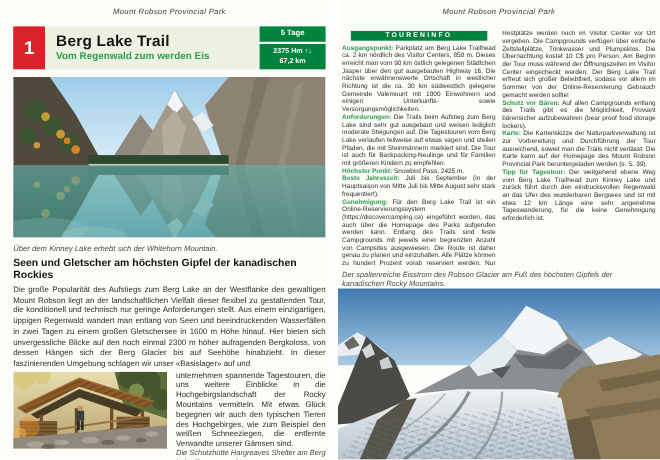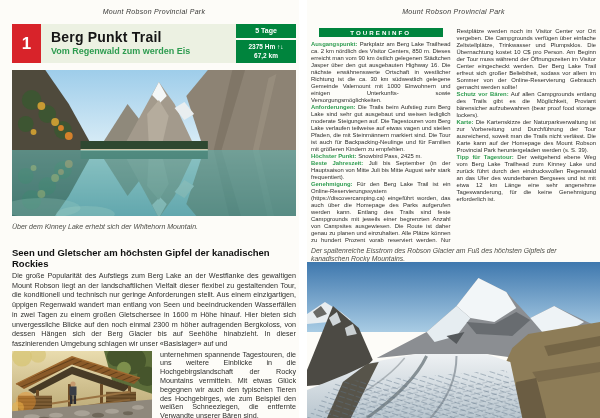--- a/index.html
+++ b/index.html
@@ -20,21 +20,21 @@
   .badges{width:60px;display:flex;flex-direction:column;gap:2px;}
   .badge{background:var(--accent-green,#00843d);color:#fff;font-weight:bold;text-align:center;}
   .badge-days{height:14px;font-size:7px;line-height:14px;}
   .badge-stats{flex:1;font-size:6.5px;line-height:8.5px;padding-top:3px;box-sizing:border-box;}
   
   .photo{overflow:hidden;}
   .photo svg{display:block;width:100%;height:100%;}
   .photo-kinney{margin-top:7px;height:146px;}
   .caption{font-style:italic;font-size:7px;color:#4c4c46;line-height:9px;}
   .caption-kinney{margin-top:6px;}
-  .section-heading{margin-top:16px;font-size:9.5px;font-weight:bold;color:#111;line-height:11px;}
+  .section-heading{margin-top:3px;font-size:9.5px;font-weight:bold;color:#111;line-height:11px;}
   .body-text{font-size:7.2px;line-height:9.7px;color:#2e2e2c;text-align:justify;hyphens:auto;}
   .body-part1{margin-top:2px;}
   .bottom-row{margin-top:2px;display:flex;gap:8px;height:76px;}
   .photo-shelter{width:140px;height:70px;flex:0 0 140px;}
   .bottom-text{flex:1;}
   .body-part2{font-size:7.2px;line-height:8.8px;}
   .caption-shelter{margin-top:1px;font-size:6.8px;line-height:7.6px;}
   
   .ti-cols{margin-top:12px;height:216px;column-count:2;column-gap:6px;column-fill:auto;overflow:hidden;}
   .ti-bar{background:var(--accent-green,#00843d);color:#fff;font-weight:bold;font-size:6.2px;
@@ -50,21 +50,21 @@
 <body>
 
 <div class="spread">
 
   <div class="page page-left">
     <div class="running-head">Mount Robson Provincial Park</div>
 
     <div class="title-bar">
       <div class="tour-number">1</div>
       <div class="title-block">
-        <div class="tour-title">Berg Punkt Trail</div>
+        <div class="tour-title">Berg Lake Trail</div>
         <div class="tour-subtitle">Vom Regenwald zum werden Eis</div>
       </div>
       <div class="badges">
         <div class="badge badge-days">5 Tage</div>
         <div class="badge badge-stats">
           <div>2375 Hm ↑↓</div>
           <div>67,2 km</div>
         </div>
       </div>
     </div>
@@ -163,21 +163,21 @@
             <ellipse cx="44" cy="66" rx="7" ry="2.5" fill="#a9a296"></ellipse>
           <ellipse cx="70" cy="64" rx="8" ry="3" fill="#a9a296"></ellipse>
             <ellipse cx="100" cy="62" rx="7" ry="2.5" fill="#a9a296"></ellipse>
           <ellipse cx="126" cy="58" rx="6" ry="2.5" fill="#a9a296"></ellipse>
             <ellipse cx="32" cy="70" rx="6" ry="2.5" fill="#6f6759"></ellipse>
           <ellipse cx="86" cy="66" rx="6" ry="2.5" fill="#6f6759"></ellipse>
             <ellipse cx="116" cy="64" rx="5" ry="2" fill="#6f6759"></ellipse>
         </svg>
       </div>
       <div class="bottom-text">
-        <div class="body-text body-part2">unternehmen spannende Tagestouren, die uns weitere Einblicke in die Hochgebirgslandschaft der Rocky Mountains vermitteln. Mit etwas Glück begegnen wir auch den typischen Tieren des Hochgebirges, wie zum Beispiel den weißen Schneeziegen, die entfernte Verwandte unserer Bären sind.</div>
+        <div class="body-text body-part2">unternehmen spannende Tagestouren, die uns weitere Einblicke in die Hochgebirgslandschaft der Rocky Mountains vermitteln. Mit etwas Glück begegnen wir auch den typischen Tieren des Hochgebirges, wie zum Beispiel den weißen Schneeziegen, die entfernte Verwandte unserer Gämsen sind.</div>
         <div class="caption caption-shelter">Die Schutzhütte Hargreaves Shelter am Berg Lake Campground.</div>
       </div>
     </div>
   </div>
 
   <div class="page page-right">
     <div class="running-head">Mount Robson Provincial Park</div>
 
     <div class="ti-cols">
       <div class="ti-bar">TOURENINFO</div>

